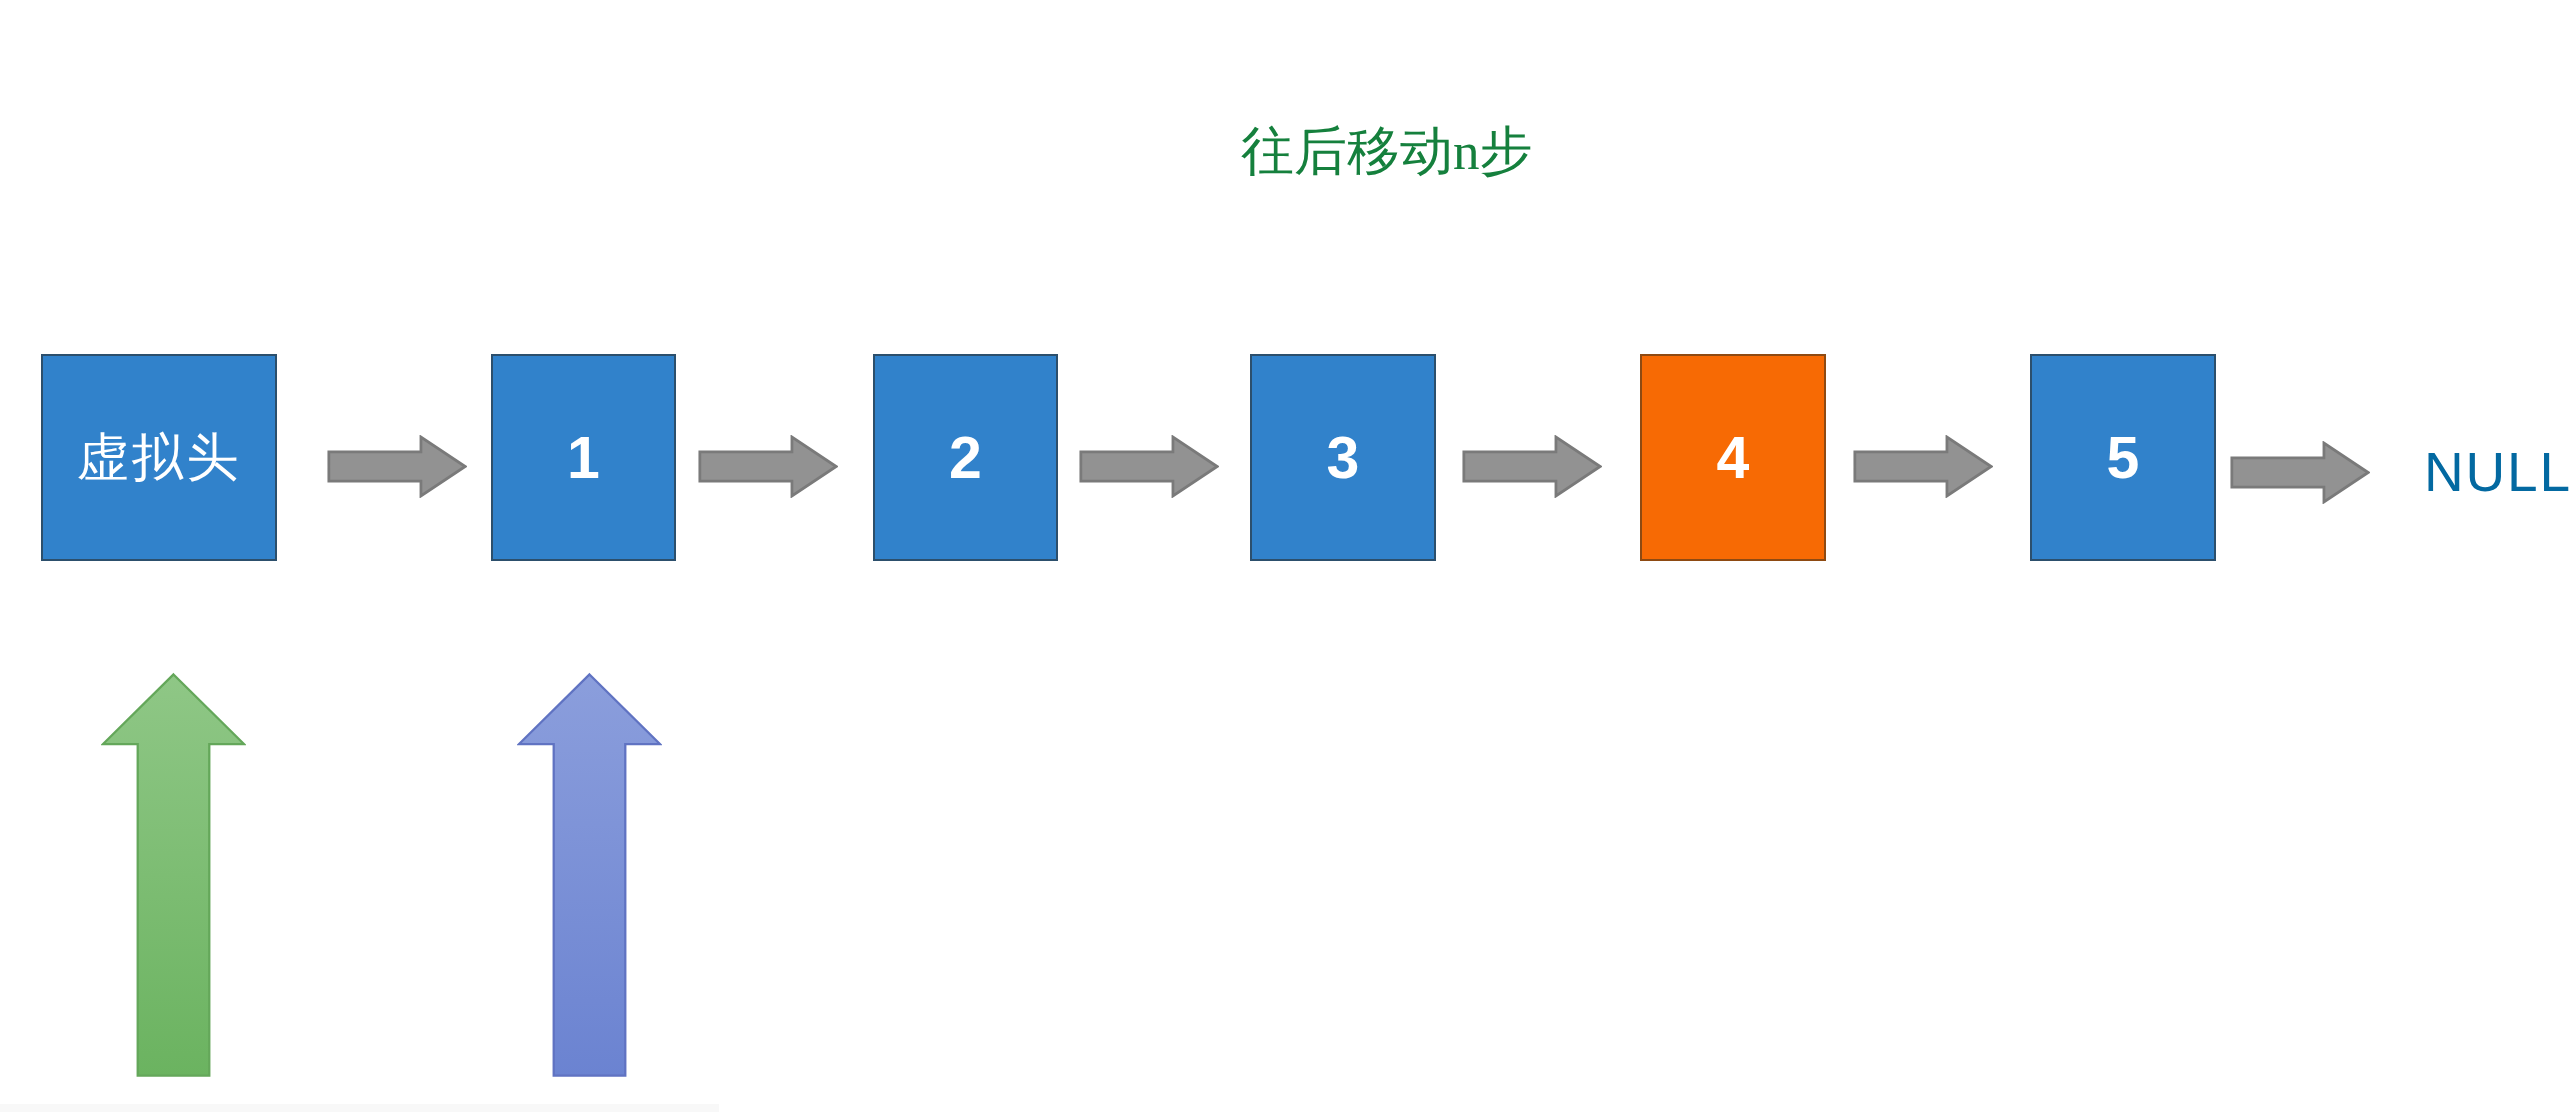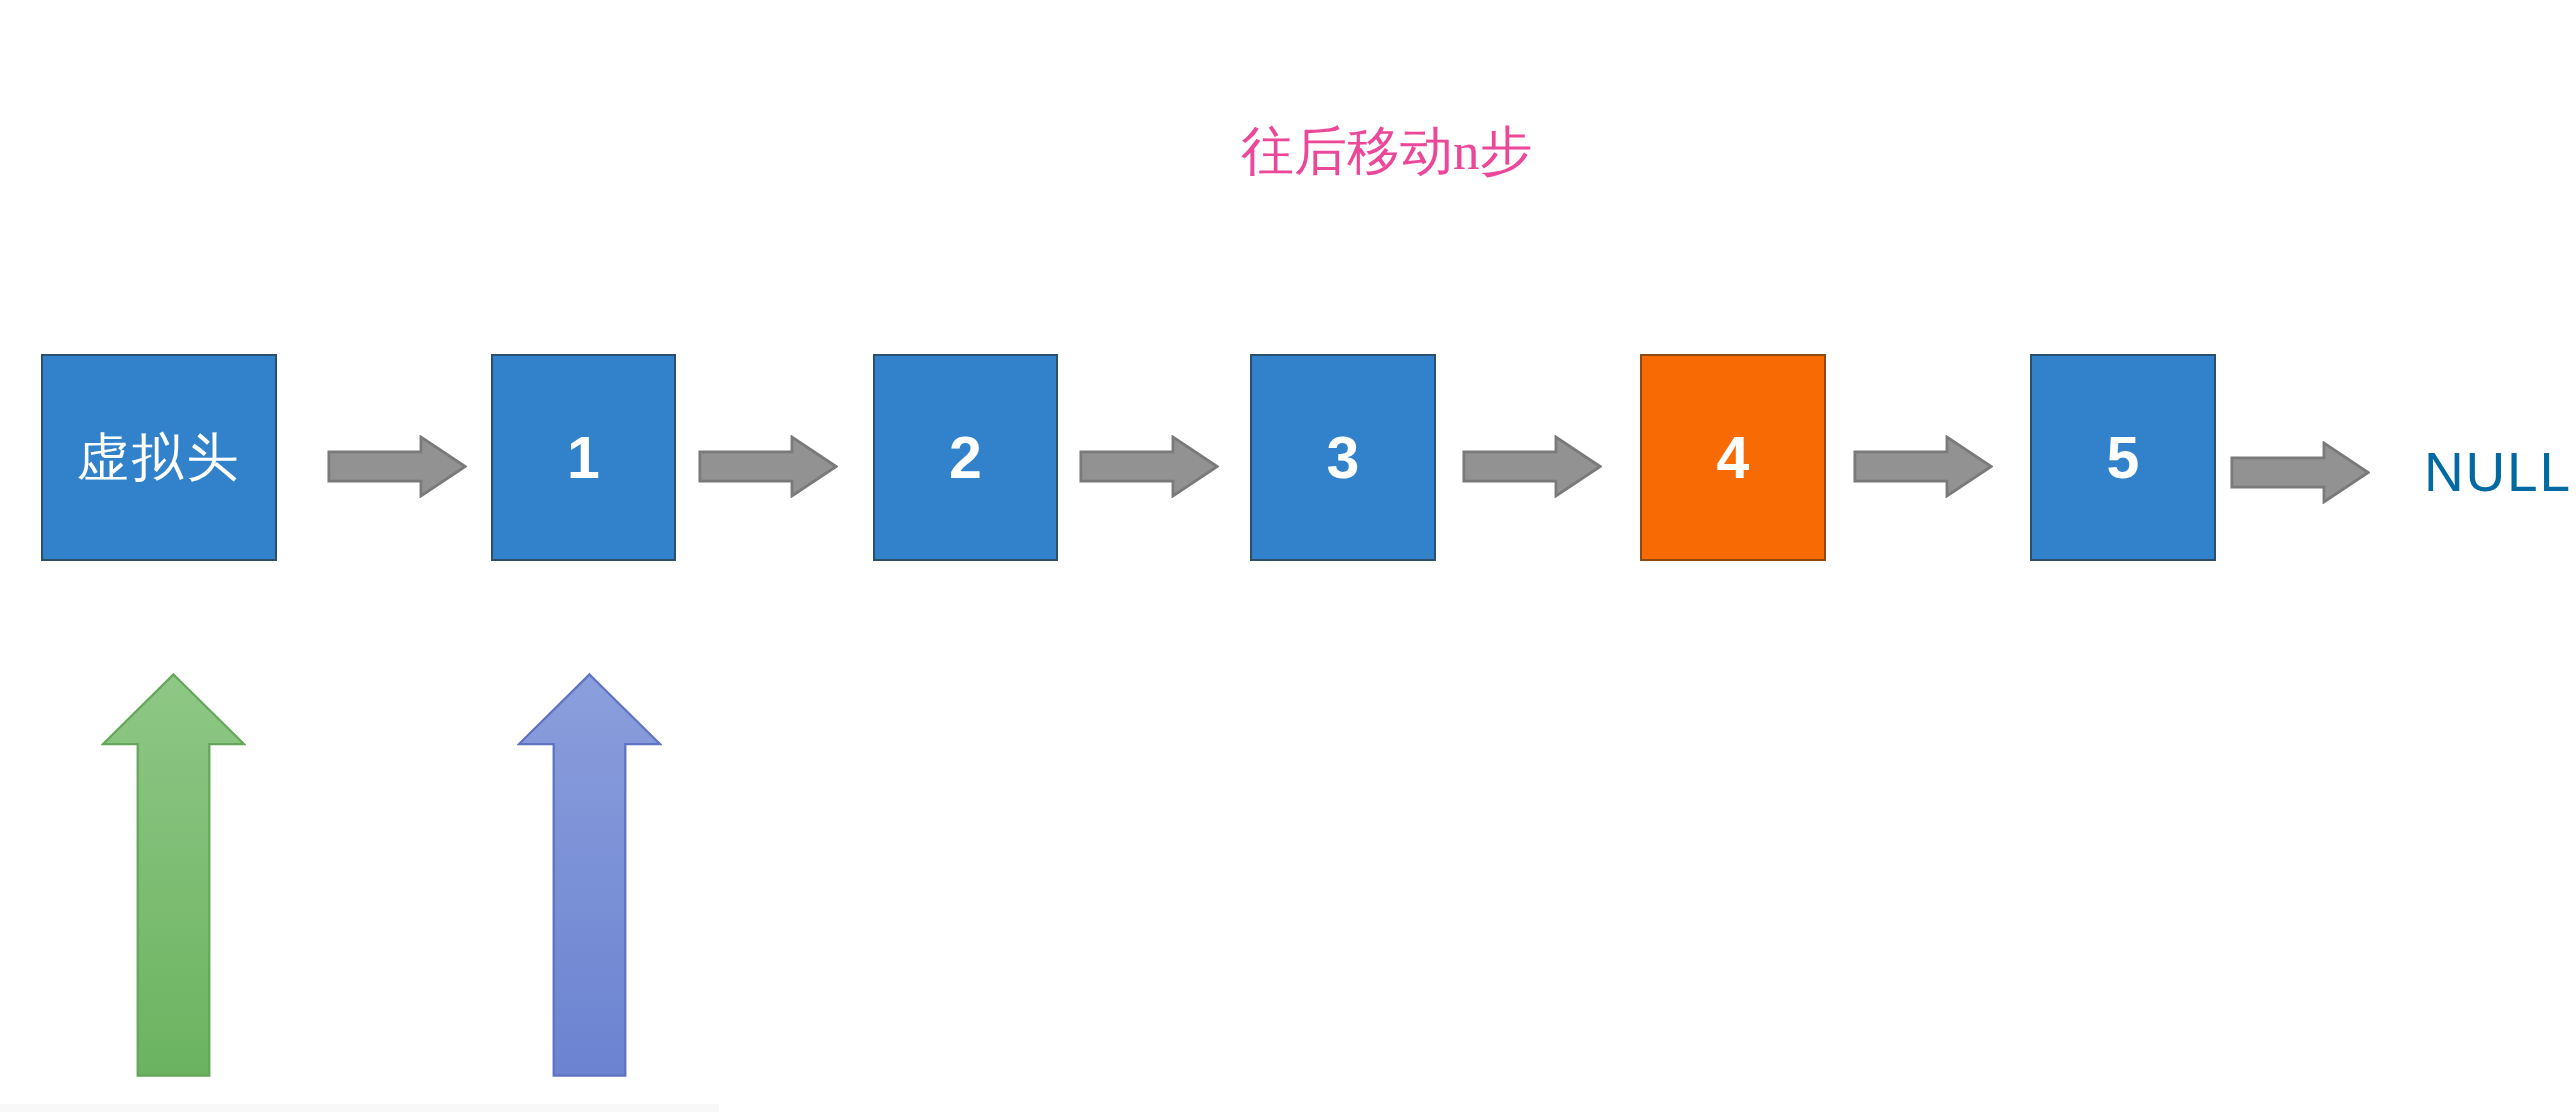--- a/index.html
+++ b/index.html
@@ -12,21 +12,21 @@
     position: relative;
     width: 2576px; height: 1112px;
     background: #FFFFFF;
     overflow: hidden;
   }
   .title {
     position: absolute;
     left: 1241px; top: 116px;
     font-family: "Liberation Serif", "DejaVu Serif", serif;
     font-size: 53px;
-    color: #ec4899;
+    color: #15803d;
     white-space: nowrap;
   }
   .node {
     position: absolute;
     top: 354px; height: 207px;
     box-sizing: border-box;
     border: 2.8px solid #2C4F6C;
     background: #3182CB;
     display: flex; align-items: center; justify-content: center;
   }

